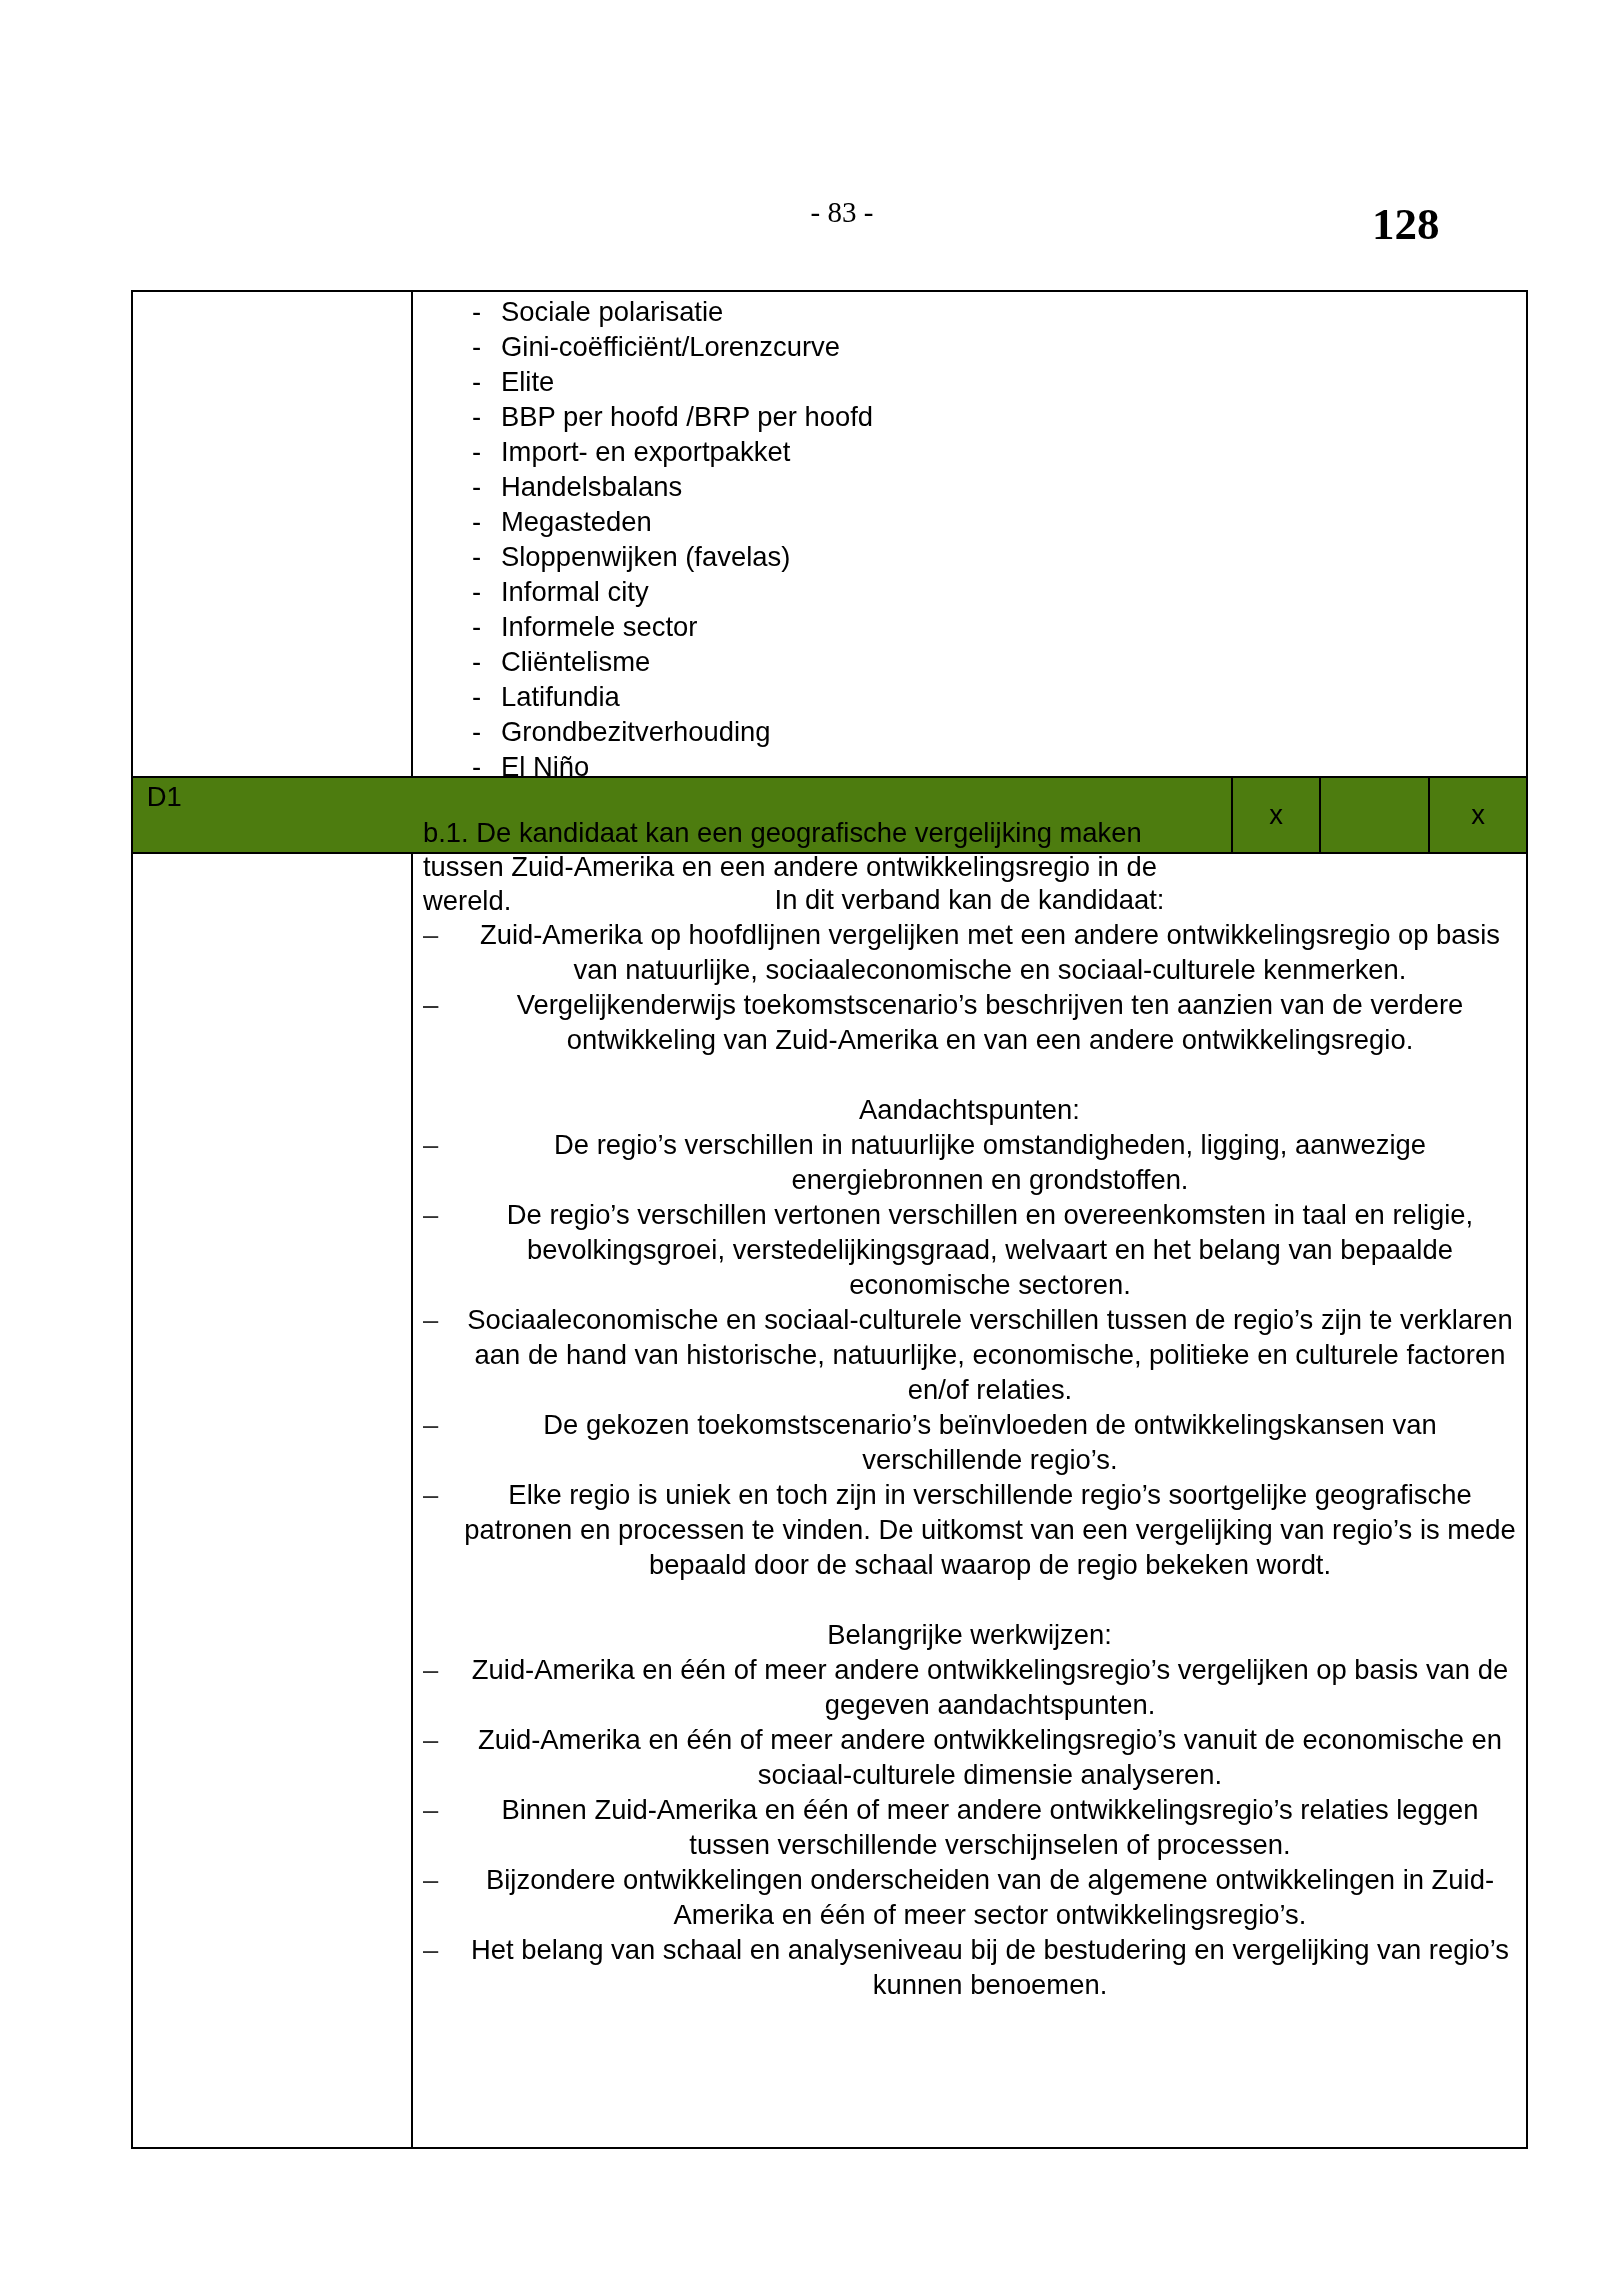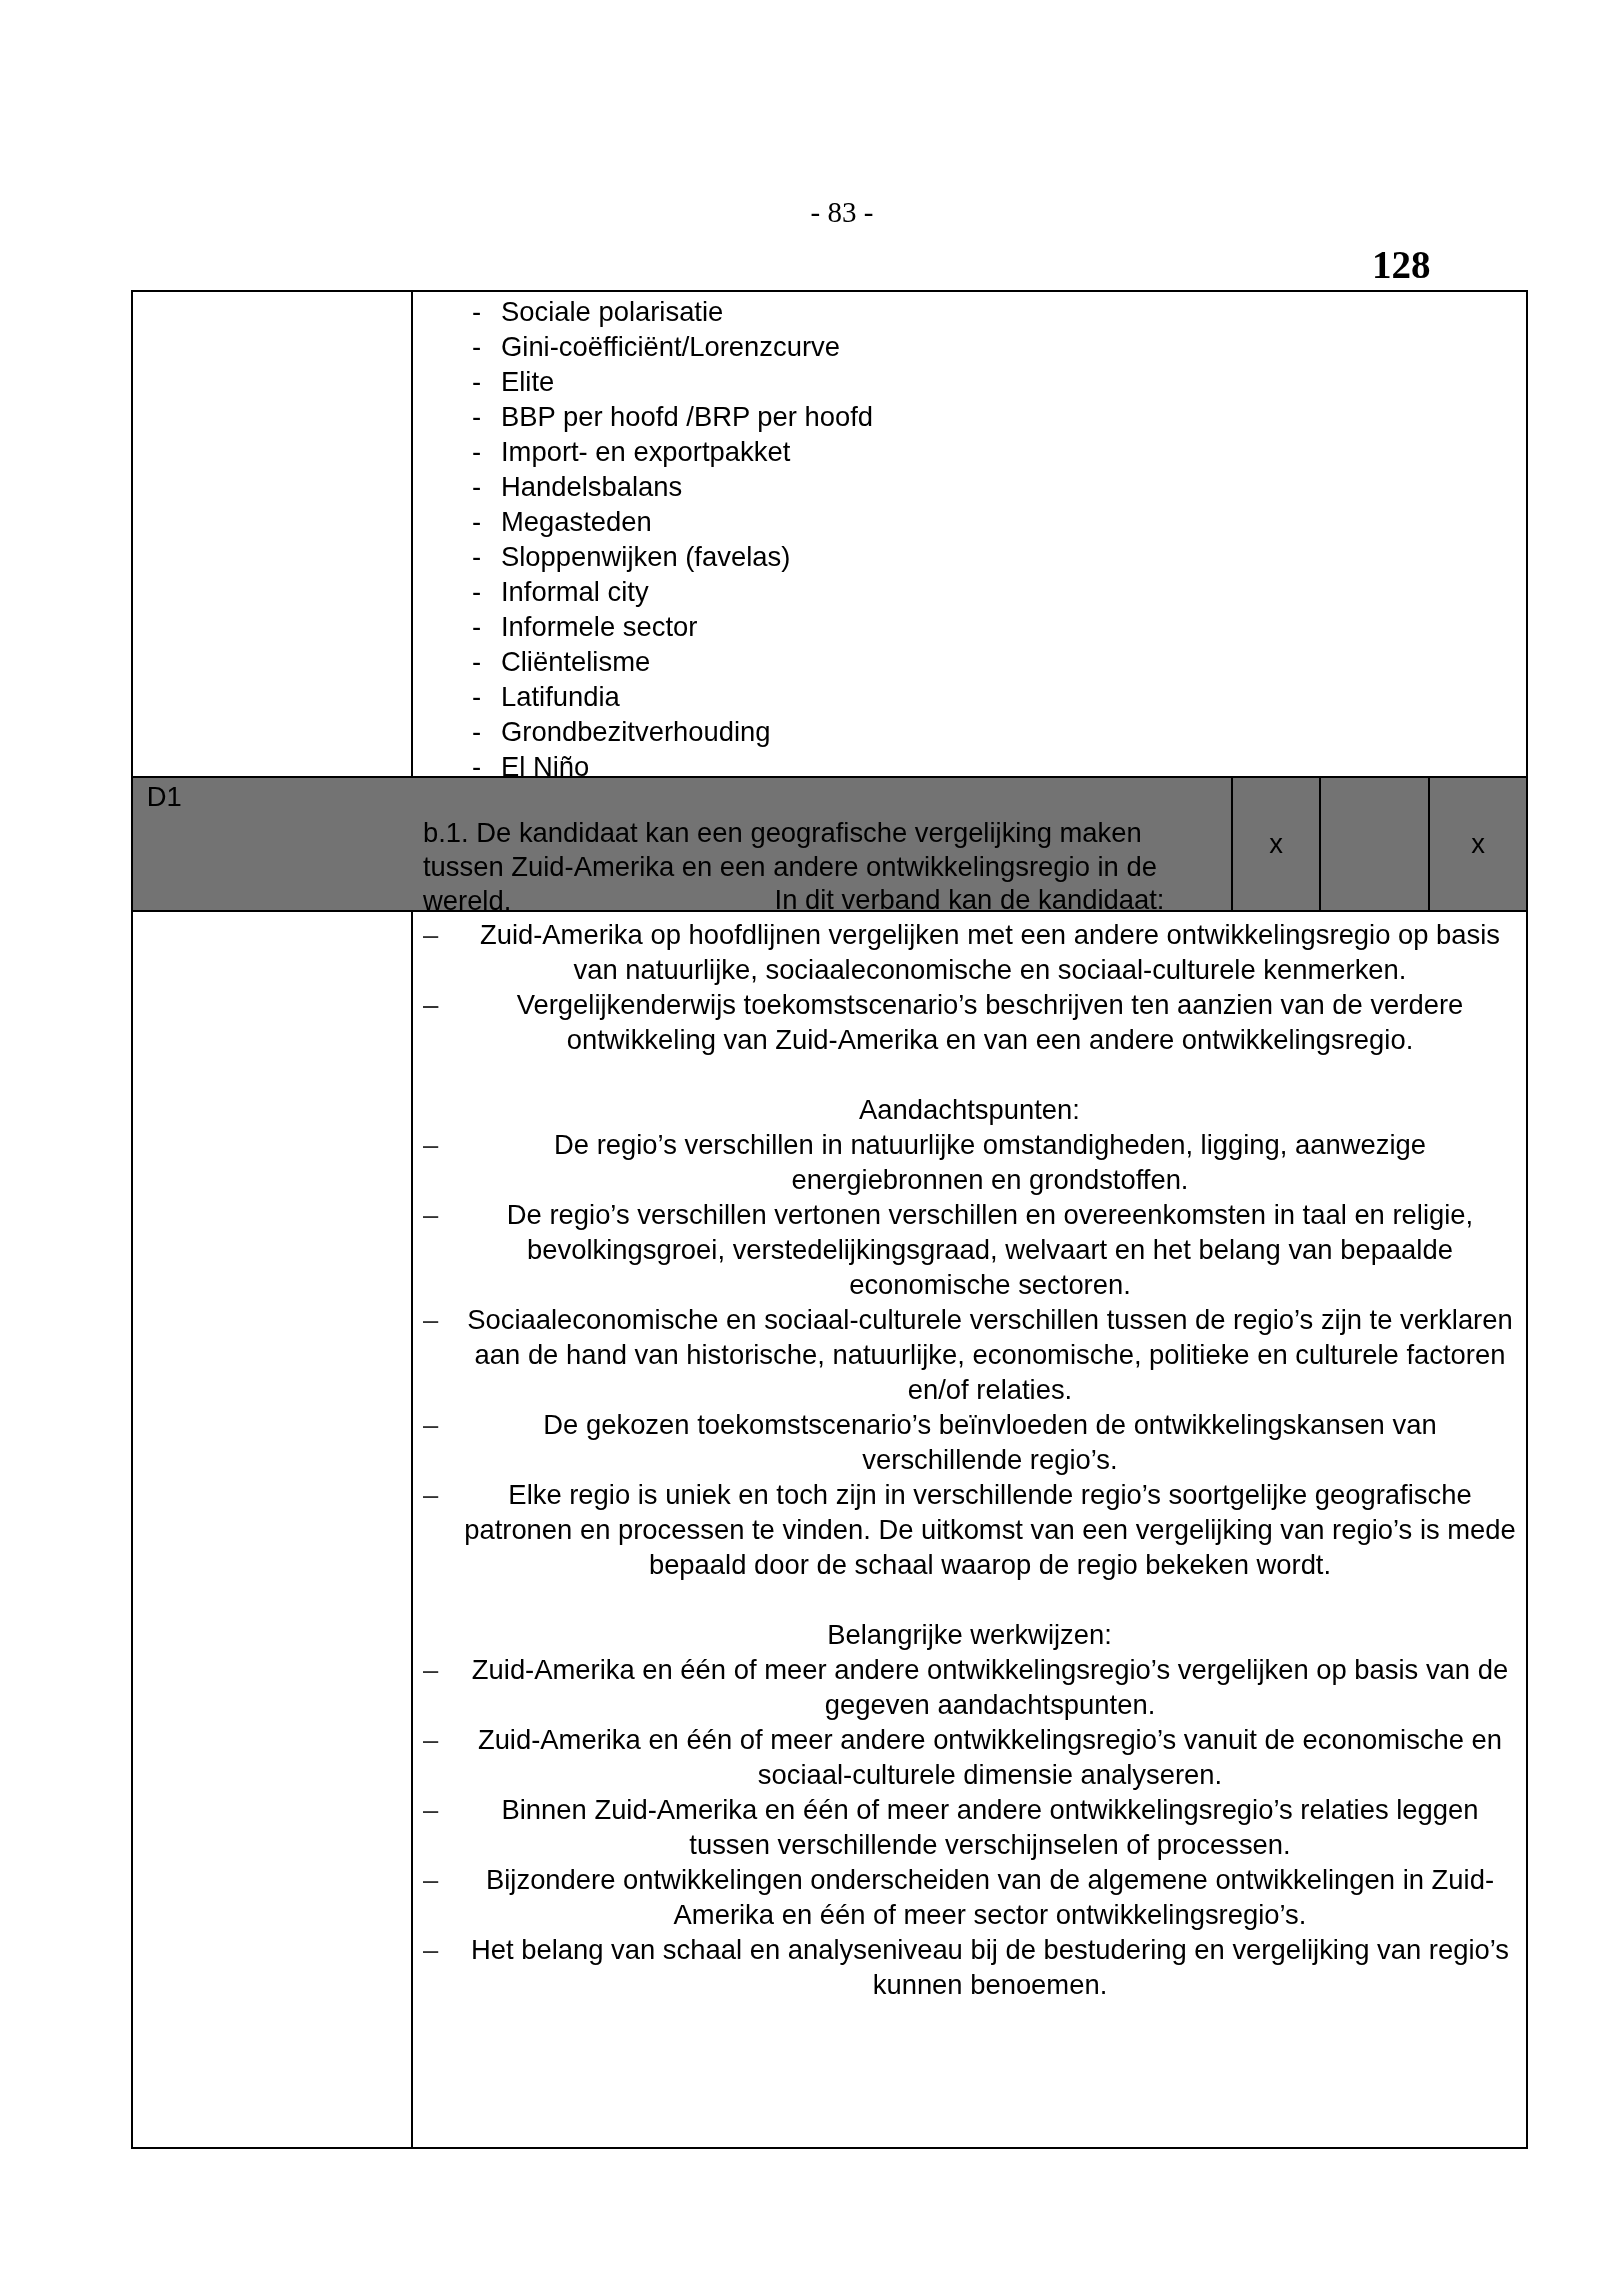--- a/index.html
+++ b/index.html
@@ -1,27 +1,27 @@
 <!DOCTYPE html>
 <html><head>
 <meta charset="utf-8">
 <style>
   html, body { margin: 0; padding: 0; background: #ffffff; }
   body { width: 1621px; height: 2293px; position: relative; overflow: hidden;
          font-family: "Liberation Sans", sans-serif; color: #000; }
   .page-num { position: absolute; top: 196px; left: 774px; width: 78px; text-align: center;
               font-family: "Liberation Serif", serif; font-size: 29px; margin-left: 29px; }
   .sheet-num { position: absolute; top: 198px; left: 1372px; font-family: "Liberation Serif", serif;
-               font-size: 39px; font-weight: bold; margin-top: 44px; }
+               font-size: 45px; font-weight: bold; }
   .tbl { position: absolute; left: 131px; top: 290px; width: 1397px; height: 1859px;
          border: 2.9px solid #000; box-sizing: border-box; }
   .vline { position: absolute; top: 0; bottom: 0; left: 278px; width: 2px; background: #000; }
   .row { position: absolute; left: 0; right: 0; }
   .row-terms { top: 0; height: 484px; }
-  .row-d1 { top: 484px; height: 136px; background: #737373;
+  .row-d1 { top: 484px; height: 78px; background: #4d7c0f;
             border-top: 2px solid #000; border-bottom: 2.9px solid #000; box-sizing: border-box; }
   .row-body { top: 590px; bottom: 0; }
   .terms { position: absolute; left: 339px; top: 2px; margin: 0; padding: 0; list-style: none;
            font-size: 27.4px; line-height: 35px; }
   .terms li { position: relative; padding-left: 29px; }
   .terms li .dash { position: absolute; left: 0; }
   .d1-code { position: absolute; left: 13.7px; top: 2px; font-size: 27.4px; line-height: 34px; }
   .d1-desc { position: absolute; left: 290px; top: 2px; width: 804px; font-size: 27.4px; line-height: 34px; margin-top: 36px; }
   .d1-cell { position: absolute; top: 0; bottom: 0; border-left: 2px solid #000;
              display: flex; align-items: center; justify-content: center; font-size: 27.4px; }

